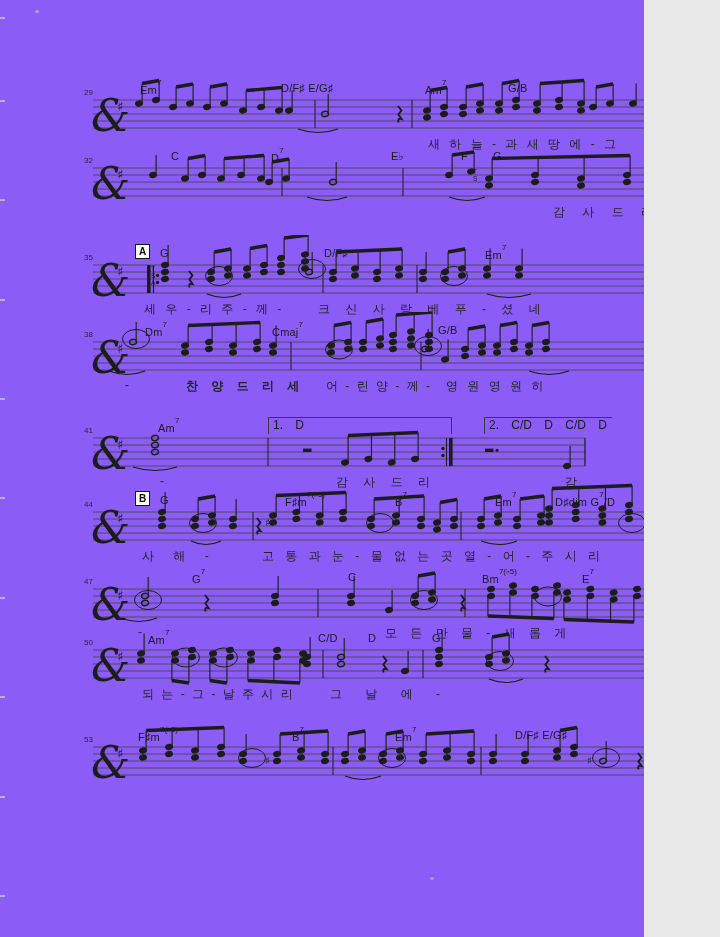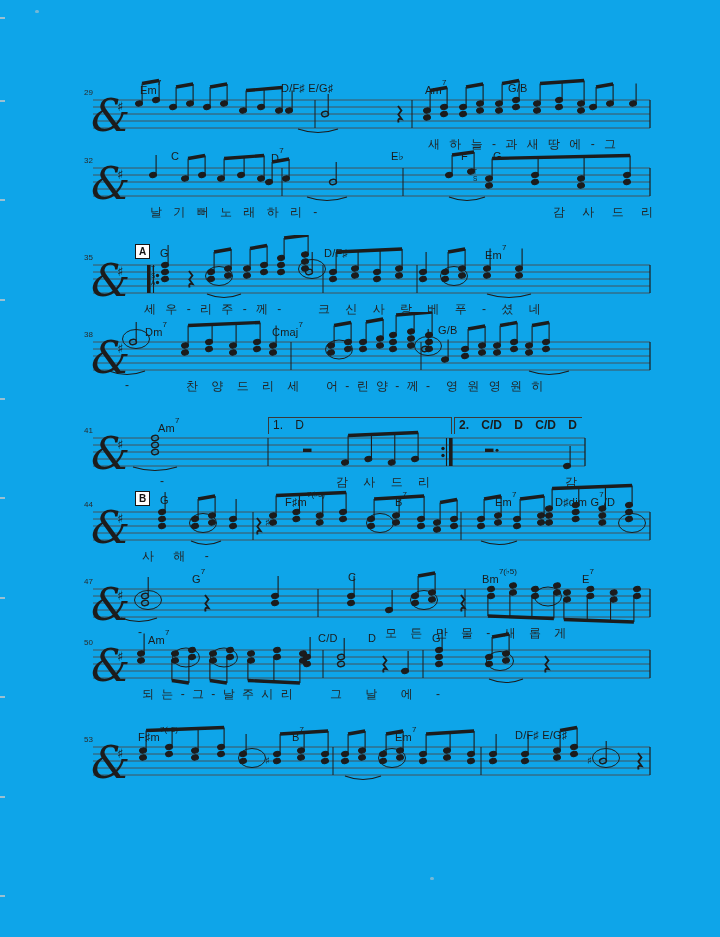--- a/index.html
+++ b/index.html
@@ -1,16 +1,16 @@
 <!DOCTYPE html>
 <html><head>
 <meta charset="utf-8">
 <style>
   html,body{margin:0;padding:0;background:#e8e8e8;}
-  .page{position:relative;width:720px;height:937px;background:#0ea5e9;overflow:hidden;
+  .page{position:relative;width:644px;height:937px;background:#8b5cf6;overflow:hidden;
         font-family:"Liberation Sans",sans-serif;}
   .sysgroup{position:absolute;inset:0;}
   .mnum{position:absolute;font-size:8px;color:#2a2a2a;}
   .chord{position:absolute;font-size:11px;color:#1b1b1b;white-space:nowrap;letter-spacing:.2px;}
   .chord sup{font-size:8px;position:relative;top:-4px;letter-spacing:0;}
   .lyric{position:absolute;font-size:12px;color:#232323;white-space:nowrap;}
   .rehearsal{position:absolute;width:13px;height:13px;border:1.6px solid #151515;
              font-size:10px;font-weight:bold;color:#111;text-align:center;line-height:13px;background:#fdfdfd;}
   .volta{position:absolute;border-top:1.3px solid #3a3a3a;border-left:1.3px solid #3a3a3a;height:16px;}
   .volta.closed{border-right:1.3px solid #3a3a3a;}
@@ -123,21 +123,20 @@
           <line x1="557.1" y1="33.5" x2="557.1" y2="13.5" stroke="#1c1c1c" stroke-width="1.1"></line>
         </svg>
       </div>
       <div class="sysgroup">
         <div class="mnum" style="left: 84px; top: 156px;">32</div>
         <div class="chord" style="left: 171px; top: 150px;">C</div>
         <div class="chord" style="left: 271px; top: 150px;">D<sup>7</sup></div>
         <div class="chord" style="left: 391px; top: 150px;">E♭</div>
         <div class="chord" style="left: 461px; top: 150px;">F</div>
         <div class="chord" style="left: 493px; top: 150px;">G</div>
-        <div class="lyric" style="left: 150px; top: 204px; letter-spacing: 4px;">날 기 뻐 노 래 하 리 -</div>
         <div class="lyric" style="left: 553px; top: 204px; letter-spacing: 7px;">감 사 드 리</div>
         <svg class="notation" width="585" height="100" style="left: 79px; top: 138px;">
           <line x1="14" y1="30" x2="571" y2="30" stroke="#4a4a4a" stroke-width="0.9"></line>
           <line x1="14" y1="37" x2="571" y2="37" stroke="#4a4a4a" stroke-width="0.9"></line>
           <line x1="14" y1="44" x2="571" y2="44" stroke="#4a4a4a" stroke-width="0.9"></line>
           <line x1="14" y1="51" x2="571" y2="51" stroke="#4a4a4a" stroke-width="0.9"></line>
           <line x1="14" y1="58" x2="571" y2="58" stroke="#4a4a4a" stroke-width="0.9"></line>
           <text x="12" y="61" font-size="44" fill="#1c1c1c" font-style="italic" font-family="&quot;DejaVu Serif&quot;,serif">&amp;</text>
           <text x="38" y="41" font-size="13" fill="#1c1c1c" font-family="&quot;DejaVu Sans&quot;,sans-serif">♯</text>
           <line x1="203" y1="30" x2="203" y2="58" stroke="#1c1c1c" stroke-width="1"></line>
@@ -279,21 +278,21 @@
           <line x1="443.1" y1="33.5" x2="443.1" y2="13.5" stroke="#1c1c1c" stroke-width="1.1"></line>
           <path d="M408,59 Q430,66 452,59" fill="none" stroke="#1c1c1c" stroke-width="1.1"></path>
         </svg>
       </div>
       <div class="sysgroup">
         <div class="mnum" style="left: 84px; top: 330px;">38</div>
         <div class="chord" style="left: 145px; top: 324px; text-align: center;">Dm<sup>7</sup></div>
         <div class="chord" style="left: 272px; top: 324px;">Cmaj<sup>7</sup></div>
         <div class="chord" style="left: 438px; top: 324px;">G/B</div>
         <div class="lyric" style="left: 125px; top: 378px; letter-spacing: 3px;">-</div>
-        <div class="lyric" style="left: 186px; top: 378px; letter-spacing: 5px;">찬 양 드 리 세</div>
+        <div class="lyric" style="left: 186px; top: 378px; letter-spacing: 5px; font-weight: bold;">찬 양 드 리 세</div>
         <div class="lyric" style="left: 326px; top: 378px; letter-spacing: 2px;">어 - 린 양 - 께 -</div>
         <div class="lyric" style="left: 446px; top: 378px; letter-spacing: 3px;">영 원 영 원 히</div>
         <svg class="notation" width="585" height="100" style="left: 79px; top: 312px;">
           <line x1="14" y1="30" x2="571" y2="30" stroke="#4a4a4a" stroke-width="0.9"></line>
           <line x1="14" y1="37" x2="571" y2="37" stroke="#4a4a4a" stroke-width="0.9"></line>
           <line x1="14" y1="44" x2="571" y2="44" stroke="#4a4a4a" stroke-width="0.9"></line>
           <line x1="14" y1="51" x2="571" y2="51" stroke="#4a4a4a" stroke-width="0.9"></line>
           <line x1="14" y1="58" x2="571" y2="58" stroke="#4a4a4a" stroke-width="0.9"></line>
           <text x="12" y="61" font-size="44" fill="#1c1c1c" font-style="italic" font-family="&quot;DejaVu Serif&quot;,serif">&amp;</text>
           <text x="38" y="41" font-size="13" fill="#1c1c1c" font-family="&quot;DejaVu Sans&quot;,sans-serif">♯</text>
@@ -375,21 +374,21 @@
           <line x1="470.1" y1="30" x2="470.1" y2="10.5" stroke="#1c1c1c" stroke-width="1.1"></line>
           <line x1="453.1" y1="13.5" x2="470.1" y2="10.5" stroke="#1c1c1c" stroke-width="3.4"></line>
           <path d="M450,59 Q470,66 490,59" fill="none" stroke="#1c1c1c" stroke-width="1.1"></path>
         </svg>
       </div>
       <div class="sysgroup">
         <div class="mnum" style="left: 84px; top: 426px;">41</div>
         <div class="volta closed" style="left: 268px; top: 417px; width: 182px;">
           <div class="volta-label">1. D</div>
         </div>
-        <div class="volta" style="left: 454px; top: 417px; width: 127px; font-weight: bold;">
+        <div class="volta" style="left: 484px; top: 417px; width: 127px;">
           <div class="volta-label">2. C/D  D  C/D  D</div>
         </div>
         <div class="chord" style="left: 158px; top: 420px;">Am<sup>7</sup></div>
         <div class="lyric" style="left: 160px; top: 474px; letter-spacing: 3px;">-</div>
         <div class="lyric" style="left: 336px; top: 474px; letter-spacing: 6px;">감 사 드 리</div>
         <div class="lyric" style="left: 565px; top: 474px; letter-spacing: 3px;">감</div>
         <svg class="notation" width="520" height="100" style="left: 79px; top: 408px;">
           <line x1="14" y1="30" x2="506" y2="30" stroke="#4a4a4a" stroke-width="0.9"></line>
           <line x1="14" y1="37" x2="506" y2="37" stroke="#4a4a4a" stroke-width="0.9"></line>
           <line x1="14" y1="44" x2="506" y2="44" stroke="#4a4a4a" stroke-width="0.9"></line>
@@ -425,20 +424,21 @@
       </div>
       <div class="sysgroup">
         <div class="mnum" style="left: 84px; top: 500px;">44</div>
         <div class="rehearsal" style="left: 135px; top: 491px;">B</div>
         <div class="chord" style="left: 160px; top: 494px;">G</div>
         <div class="chord" style="left: 285px; top: 494px;">F♯m<sup>7</sup><sup>(♭5)</sup></div>
         <div class="chord" style="left: 395px; top: 494px;">B<sup>7</sup></div>
         <div class="chord" style="left: 495px; top: 494px;">Em<sup>7</sup></div>
         <div class="chord" style="left: 555px; top: 494px;">D♯dim G<sup>7</sup>/D</div>
         <div class="lyric" style="left: 142px; top: 548px; letter-spacing: 8px;">사 해 -</div>
+        <div class="lyric" style="left: 262px; top: 548px; letter-spacing: 4px;">고 통 과 눈 - 물 없 는 곳 열 - 어 - 주 시 리</div>
         <svg class="notation" width="585" height="100" style="left: 79px; top: 482px;">
           <line x1="14" y1="30" x2="571" y2="30" stroke="#4a4a4a" stroke-width="0.9"></line>
           <line x1="14" y1="37" x2="571" y2="37" stroke="#4a4a4a" stroke-width="0.9"></line>
           <line x1="14" y1="44" x2="571" y2="44" stroke="#4a4a4a" stroke-width="0.9"></line>
           <line x1="14" y1="51" x2="571" y2="51" stroke="#4a4a4a" stroke-width="0.9"></line>
           <line x1="14" y1="58" x2="571" y2="58" stroke="#4a4a4a" stroke-width="0.9"></line>
           <text x="12" y="61" font-size="44" fill="#1c1c1c" font-style="italic" font-family="&quot;DejaVu Serif&quot;,serif">&amp;</text>
           <text x="38" y="41" font-size="13" fill="#1c1c1c" font-family="&quot;DejaVu Sans&quot;,sans-serif">♯</text>
           <line x1="174" y1="30" x2="174" y2="58" stroke="#1c1c1c" stroke-width="1"></line>
           <line x1="382" y1="30" x2="382" y2="58" stroke="#1c1c1c" stroke-width="1"></line>

